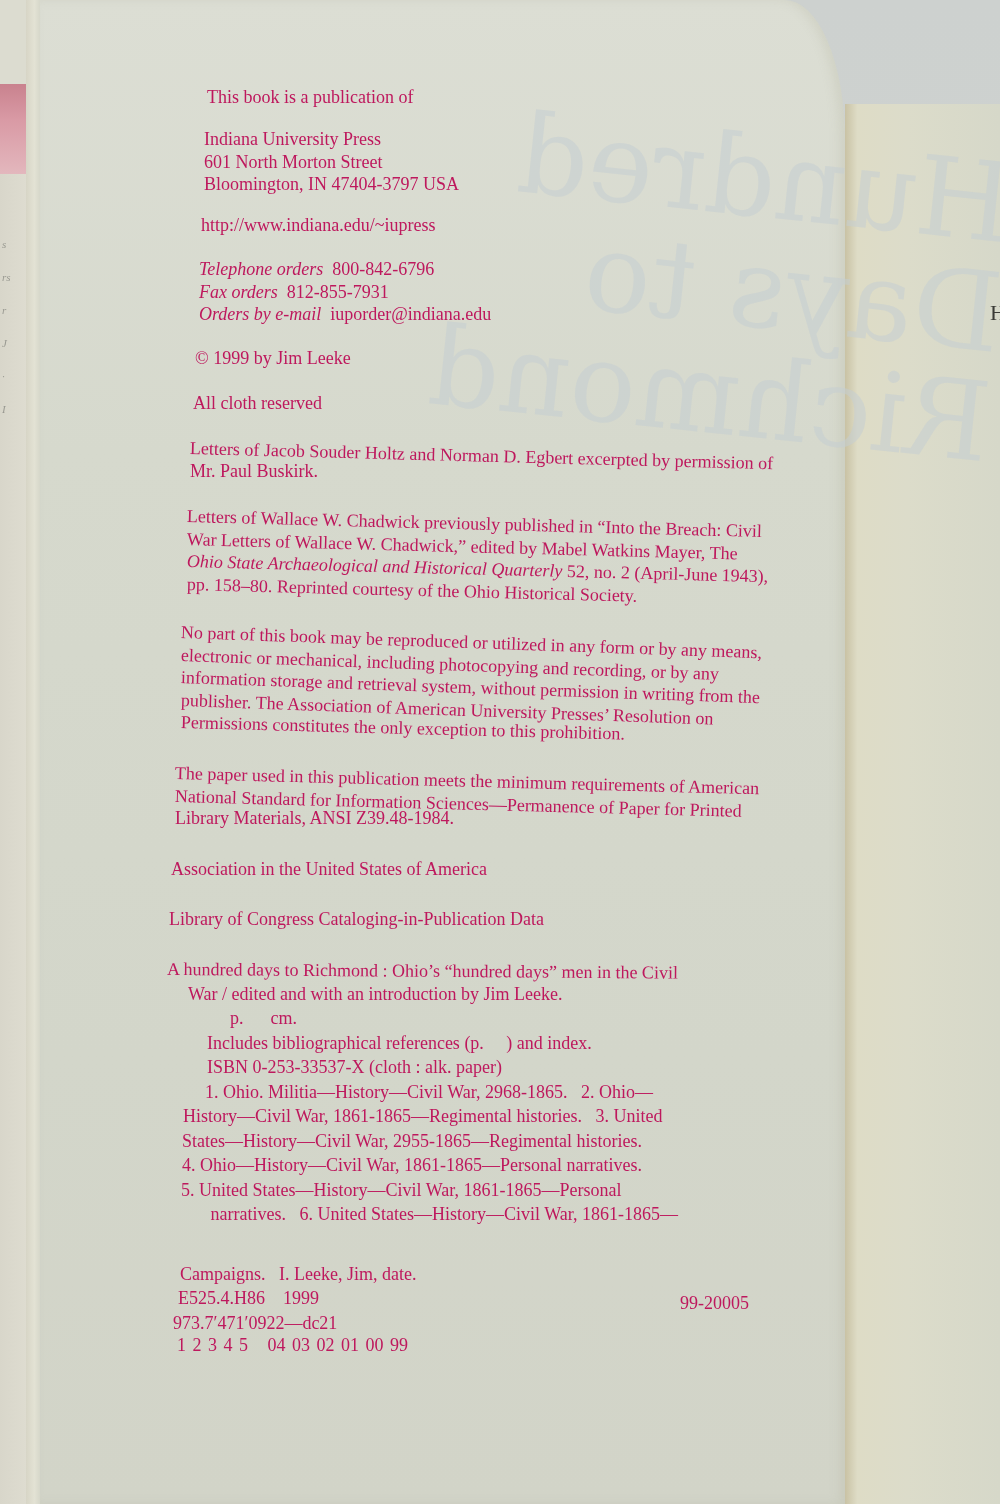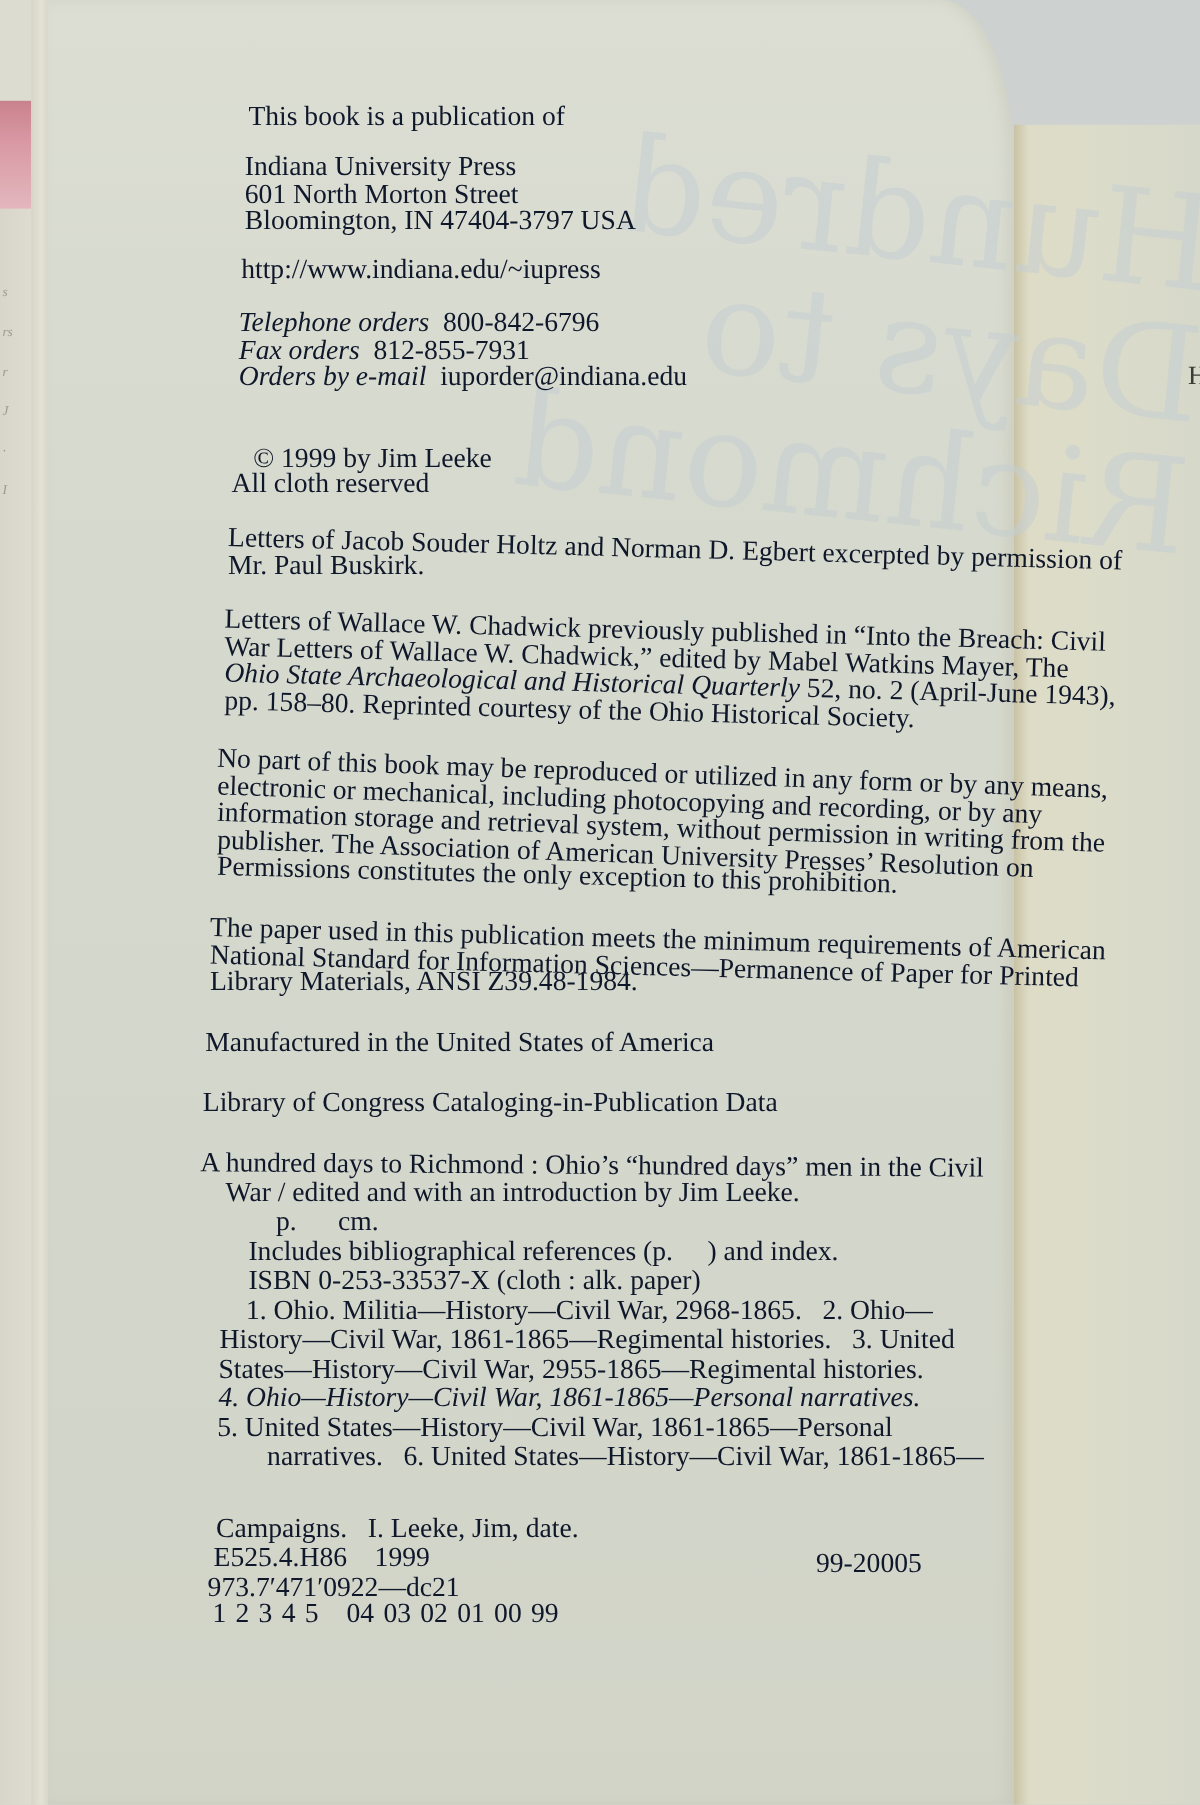--- a/index.html
+++ b/index.html
@@ -96,22 +96,22 @@
       font-family: "DejaVu Serif", serif;
       font-size: 110px;
       line-height: 110px;
       color: rgba(196, 206, 210, 0.55);
       transform: scaleX(-1) rotate(-6deg);
       white-space: pre;
       pointer-events: none;
     }
     .txt {
       position: absolute;
-      color: #0f172a;
-      font-size: 23px;
+      color: #be185d;
+      font-size: 18px;
       line-height: 22.5px;
       white-space: nowrap;
     }
     .line {
       display: block;
       white-space: nowrap;
     }
     .it { font-style: italic; }
     .skew-a { transform-origin: left center; transform: rotate(1.5deg); }
     .skew-b { transform-origin: left center; transform: rotate(2deg); }
@@ -152,21 +152,21 @@
     <span class="it">Telephone orders</span>&nbsp;&nbsp;<span>800-842-6796</span>
   </span>
   <span class="line">
     <span class="it">Fax orders</span>&nbsp;&nbsp;<span>812-855-7931</span>
   </span>
   <span class="line">
     <span class="it">Orders by e-mail</span>&nbsp;&nbsp;<span>iuporder@indiana.edu</span>
   </span>
 </div>
 
-<div class="txt" style="left:211px; top:347px;margin-top:24px;">© 1999 by Jim Leeke</div>
+<div class="txt" style="left:195px; top:347px;">© 1999 by Jim Leeke</div>
 <div class="txt" style="left:193px; top:392px;">All cloth reserved</div>
 
 <div class="txt" style="left:190px; top:437px;">
   <span class="line skew-a">Letters of Jacob Souder Holtz and Norman D. Egbert excerpted by permission of</span>
   <span class="line">Mr. Paul Buskirk.</span>
 </div>
 
 <div class="txt" style="left:187px; top:505px;">
   <span class="line skew-a">Letters of Wallace W. Chadwick previously published in “Into the Breach: Civil</span>
   <span class="line skew-a">War Letters of Wallace W. Chadwick,” edited by Mabel Watkins Mayer, The</span>
@@ -181,34 +181,34 @@
   <span class="line skew-b">publisher. The Association of American University Presses’ Resolution on</span>
   <span class="line skew-a">Permissions constitutes the only exception to this prohibition.</span>
 </div>
 
 <div class="txt" style="left:175px; top:762px;">
   <span class="line skew-a">The paper used in this publication meets the minimum requirements of American</span>
   <span class="line skew-a">National Standard for Information Sciences—Permanence of Paper for Printed</span>
   <span class="line">Library Materials, ANSI Z39.48-1984.</span>
 </div>
 
-<div class="txt" style="left:171px; top:858px;">Manufactured in the United States of America</div>
+<div class="txt" style="left:171px; top:858px;">Association in the United States of America</div>
 
 <div class="txt" style="left:169px; top:908px;">Library of Congress Cataloging-in-Publication Data</div>
 
 <div class="txt" style="left:167px; top:957px; line-height:24.5px;">
   <span class="line" style="transform:rotate(0.4deg);transform-origin:left center;">A hundred days to Richmond : Ohio’s “hundred days” men in the Civil</span>
   <span class="line" style="padding-left:21px;">War / edited and with an introduction by Jim Leeke.</span>
   <span class="line" style="padding-left:63px; white-space:pre;">p.      cm.</span>
   <span class="line" style="padding-left:40px; white-space:pre;">Includes bibliographical references (p.     ) and index.</span>
   <span class="line" style="padding-left:40px;">ISBN 0-253-33537-X (cloth : alk. paper)</span>
   <span class="line" style="padding-left:38px; white-space:pre;">1. Ohio. Militia—History—Civil War, 2968-1865.   2. Ohio—</span>
   <span class="line" style="padding-left:16px; white-space:pre;">History—Civil War, 1861-1865—Regimental histories.   3. United</span>
   <span class="line" style="padding-left:15px; white-space:pre;">States—History—Civil War, 2955-1865—Regimental histories.</span>
-  <span class="line" style="padding-left:15px; white-space:pre;font-style:italic;">4. Ohio—History—Civil War, 1861-1865—Personal narratives.</span>
+  <span class="line" style="padding-left:15px; white-space:pre;">4. Ohio—History—Civil War, 1861-1865—Personal narratives.</span>
   <span class="line" style="padding-left:14px; white-space:pre;">5. United States—History—Civil War, 1861-1865—Personal</span>
   <span class="line" style="padding-left:13px; white-space:pre;text-align:right;">narratives.   6. United States—History—Civil War, 1861-1865—</span>
   <span class="line" style="padding-left:13px; white-space:pre;margin-top:35px;">Campaigns.   I. Leeke, Jim, date.</span>
   <span class="line" style="padding-left:11px; white-space:pre;">E525.4.H86    1999</span>
   <span class="line" style="padding-left:6px;">973.7′471′0922—dc21</span>
 </div>
 
 <div class="txt" style="left:680px; top:1292px;">99-20005</div>
 
 <div class="txt" style="left:177px; top:1334px; white-space:pre; word-spacing:2px;">1 2 3 4 5   04 03 02 01 00 99</div>

